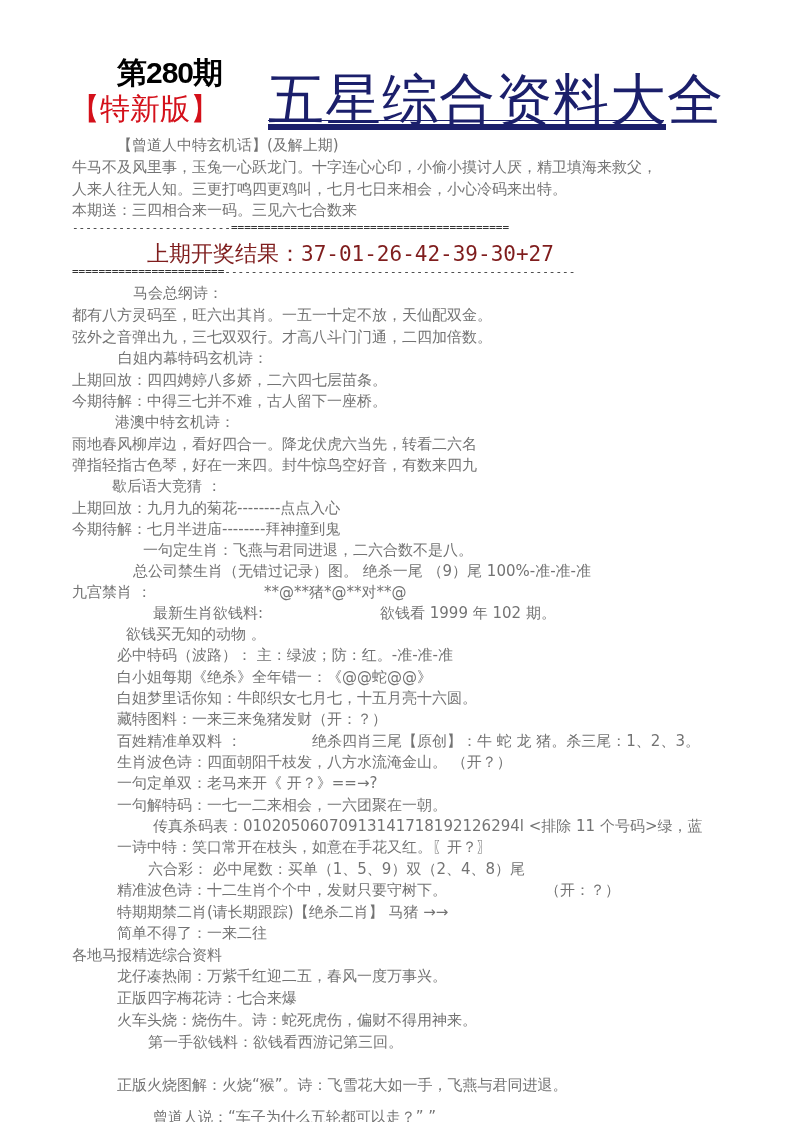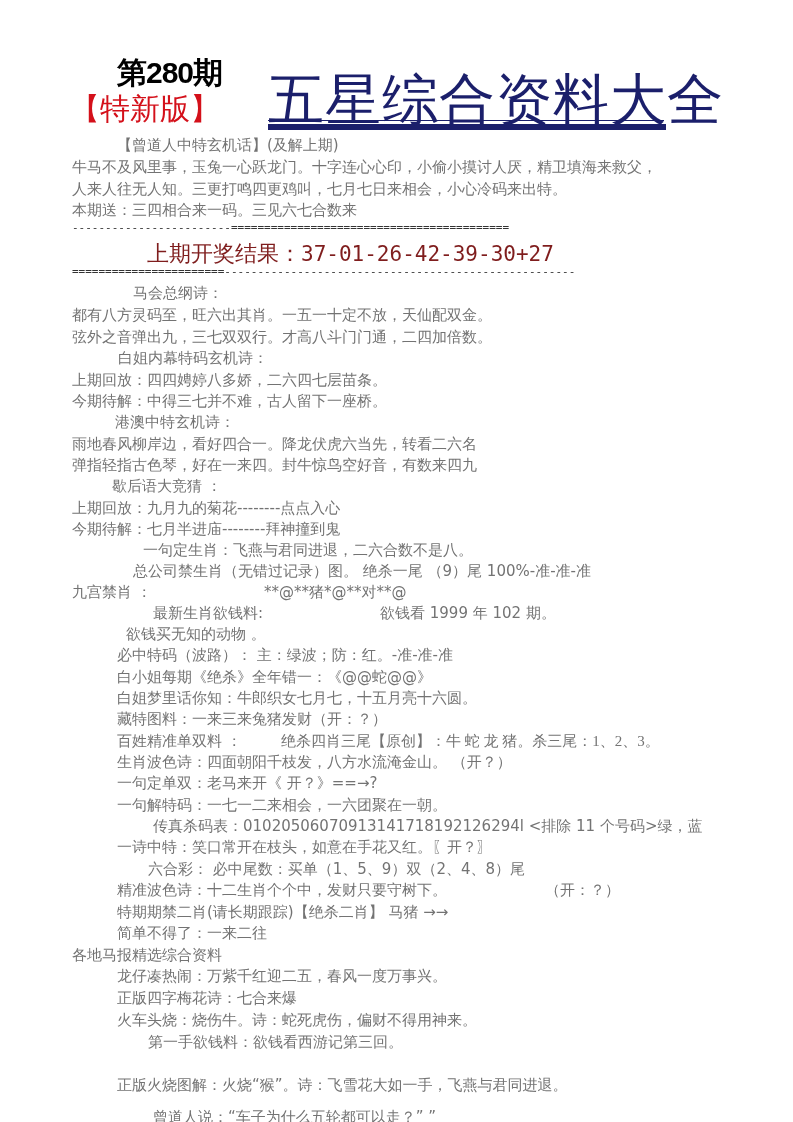--- a/index.html
+++ b/index.html
@@ -60,21 +60,21 @@
     <div class="line" style="left: 72px; top: 582px;">九宫禁肖 ：</div>
     <div class="line" style="left: 256px; top: 582px; margin-left: 8px;">**@**猪*@**对**@</div>
     <div class="line" style="left: 153px; top: 603px; text-align: right;">最新生肖欲钱料:</div>
     <div class="line" style="left: 380px; top: 603px;">欲钱看 1999 年 102 期。</div>
     <div class="line" style="left: 126px; top: 624px;">欲钱买无知的动物 。</div>
     <div class="line" style="left: 117px; top: 645px;">必中特码（波路）： 主：绿波；防：红。-准-准-准</div>
     <div class="line" style="left: 117px; top: 667px;">白小姐每期《绝杀》全年错一：《@@蛇@@》</div>
     <div class="line" style="left: 117px; top: 688px;">白姐梦里话你知：牛郎织女七月七，十五月亮十六圆。</div>
     <div class="line" style="left: 117px; top: 709px;">藏特图料：一来三来兔猪发财（开：？）</div>
     <div class="line" style="left: 117px; top: 731px;">百姓精准单双料 ：</div>
-    <div class="line" style="left: 281px; top: 731px; font-family: Liberation Serif, serif;">绝杀四肖三尾【原创】：牛 蛇 龙 猪。杀三尾：1、2、3。</div>
+    <div class="line" style="left: 312px; top: 731px;">绝杀四肖三尾【原创】：牛 蛇 龙 猪。杀三尾：1、2、3。</div>
     <div class="line" style="left: 117px; top: 752px;">生肖波色诗：四面朝阳千枝发，八方水流淹金山。 （开？）</div>
     <div class="line" style="left: 117px; top: 773px; text-align: center;">一句定单双：老马来开《 开？》==→?</div>
     <div class="line" style="left: 117px; top: 795px;">一句解特码：一七一二来相会，一六团聚在一朝。</div>
     <div class="line" style="left: 153px; top: 816px;">传真杀码表：01020506070913141718192126294l &lt;排除 11 个号码&gt;绿，蓝</div>
     <div class="line" style="left: 117px; top: 837px;">一诗中特：笑口常开在枝头，如意在手花又红。〖开？〗</div>
     <div class="line" style="left: 148px; top: 859px;">六合彩： 必中尾数：买单（1、5、9）双（2、4、8）尾</div>
     <div class="line" style="left: 117px; top: 880px;">精准波色诗：十二生肖个个中，发财只要守树下。</div>
     <div class="line" style="left: 545px; top: 880px;">（开：？）</div>
     <div class="line" style="left: 117px; top: 902px;">特期期禁二肖(请长期跟踪)【绝杀二肖】 马猪 →→</div>
     <div class="line" style="left: 117px; top: 923px;">简单不得了：一来二往</div>

